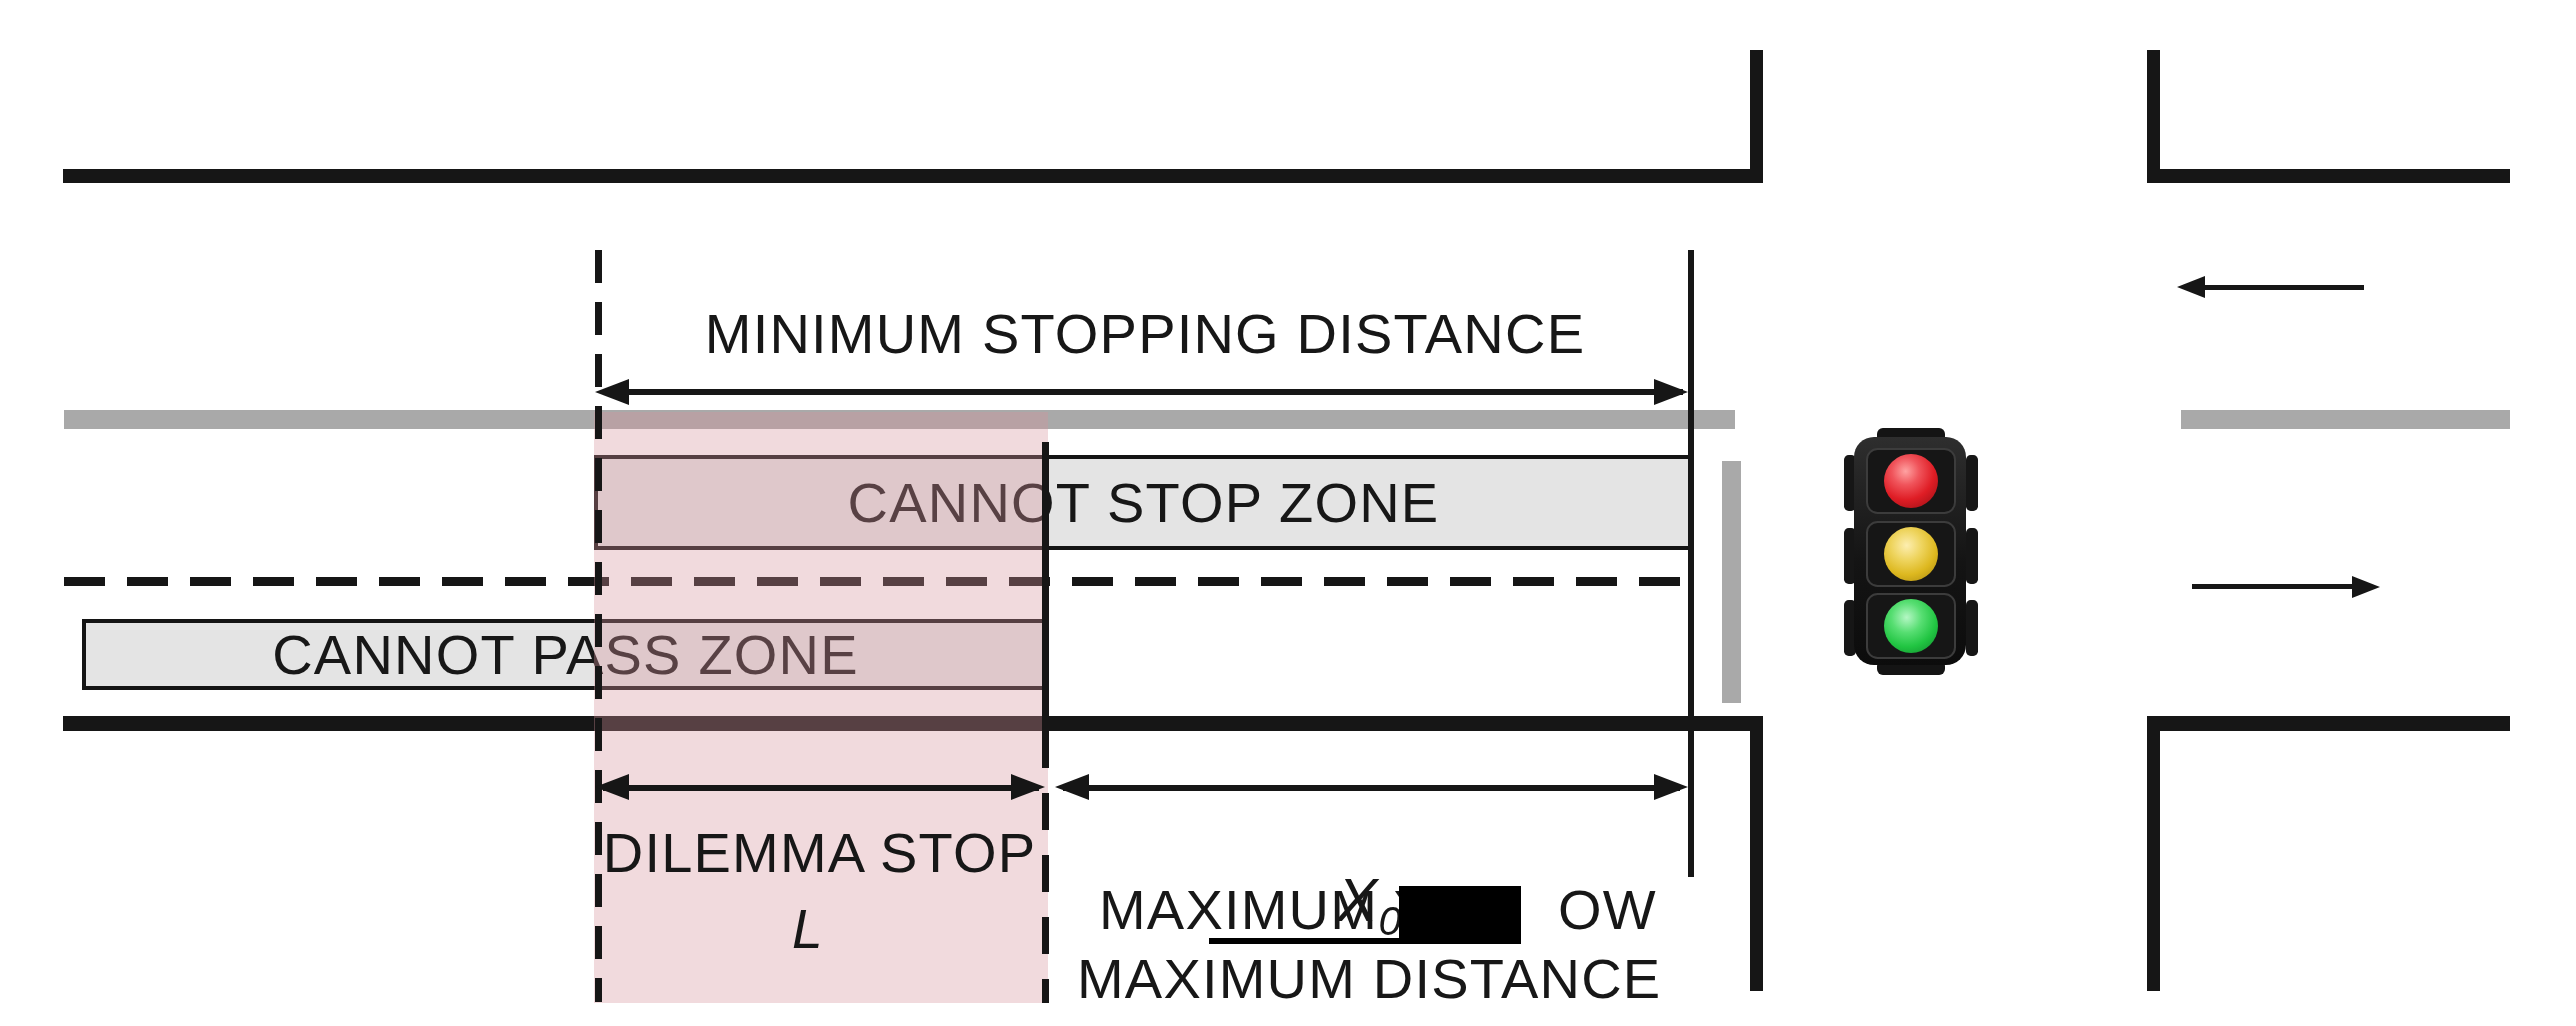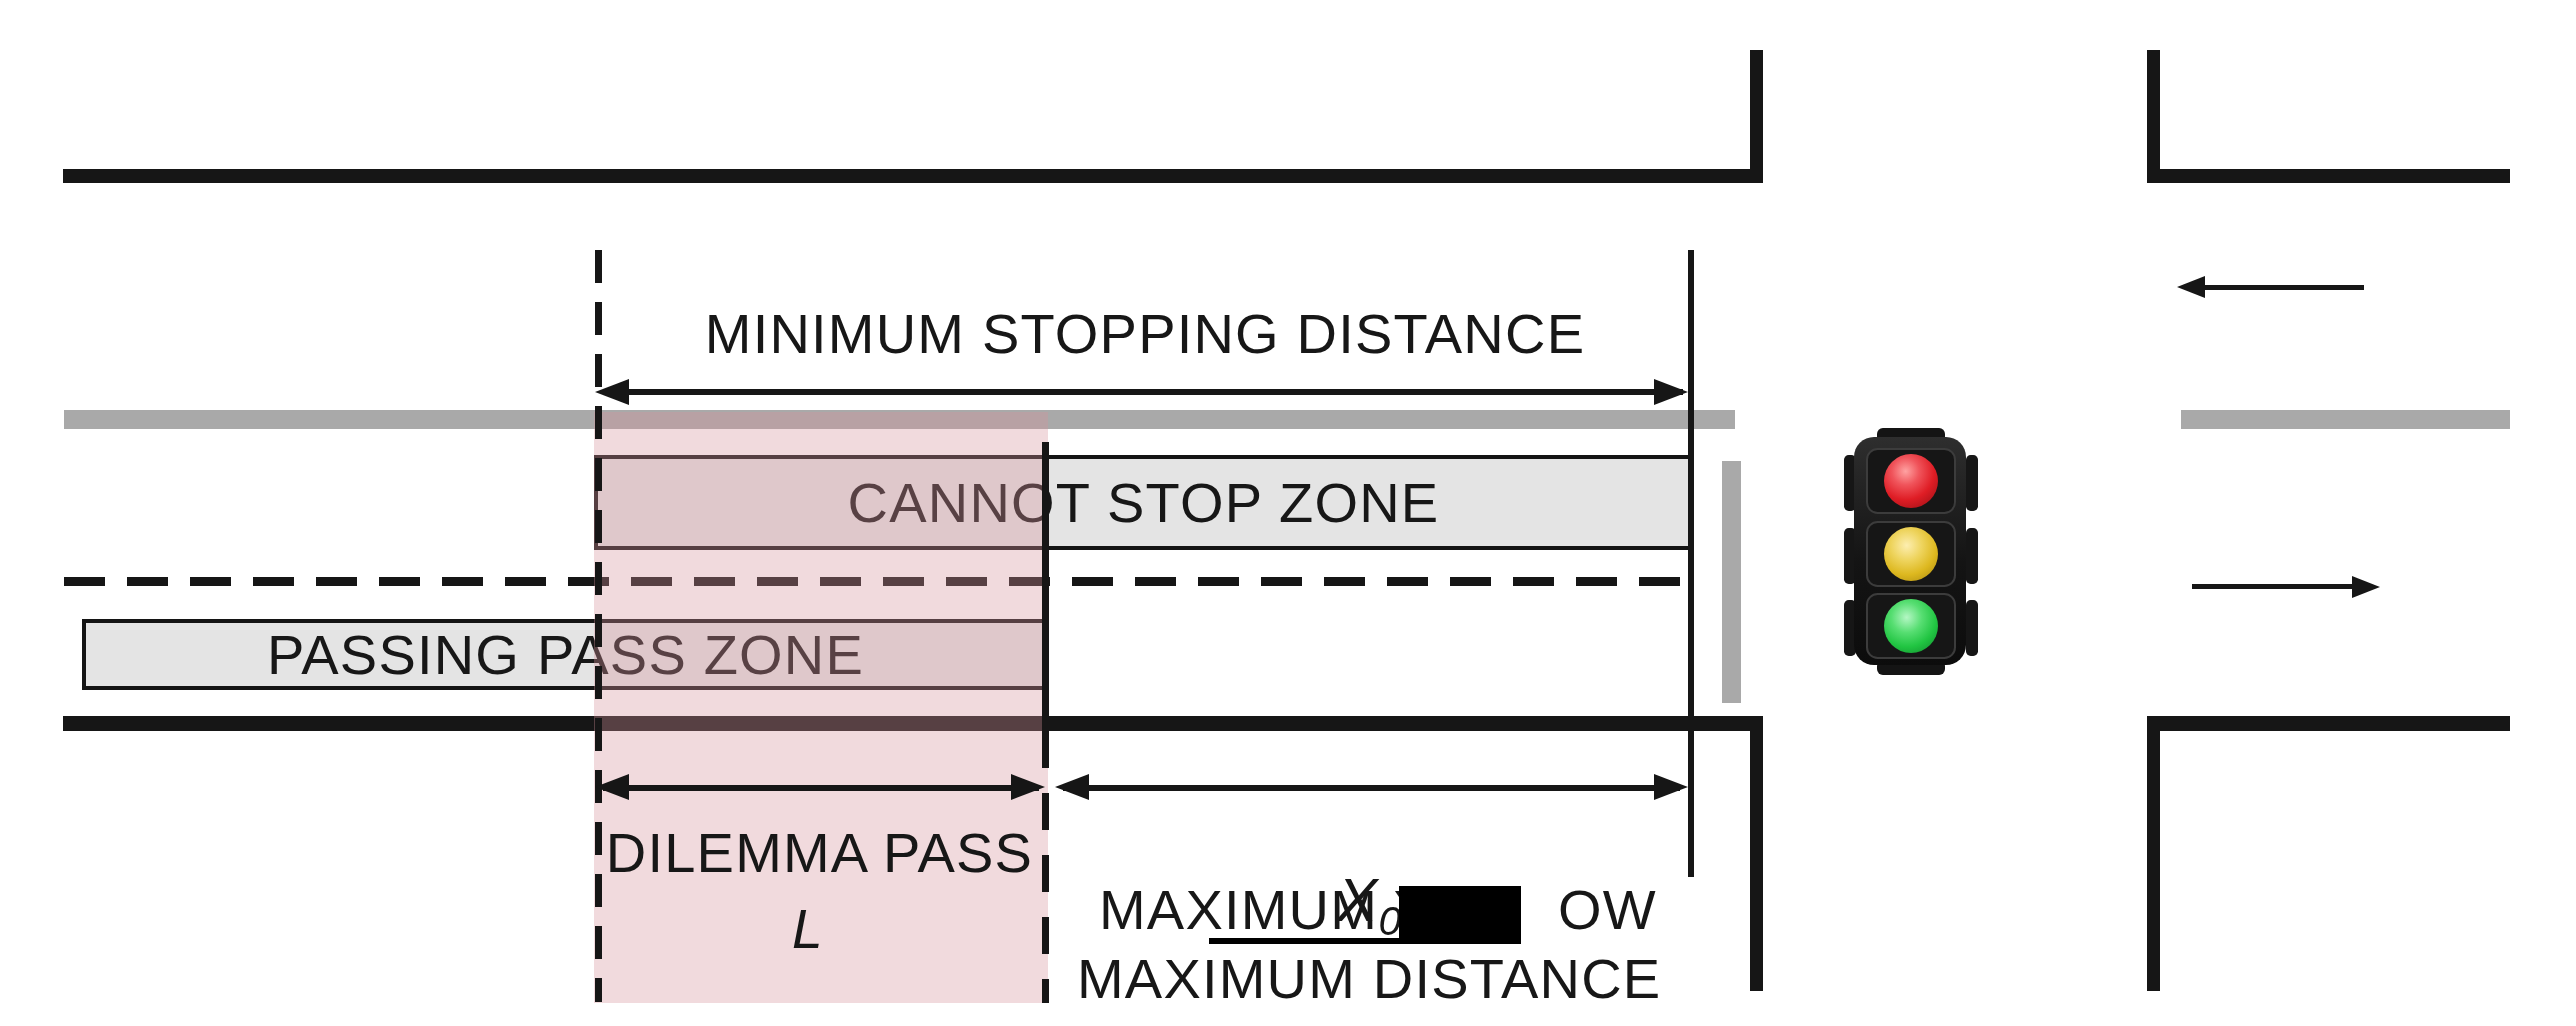--- a/index.html
+++ b/index.html
@@ -87,21 +87,21 @@
 
   <div class="abs gray" style="left:64px;top:410px;width:1671px;height:19px;"></div>
   <div class="abs gray" style="left:2181px;top:410px;width:329px;height:19px;"></div>
   <div class="abs gray" style="left:1722px;top:461px;width:19px;height:242px;"></div>
   <div class="abs lane-dash" style="left:64px;top:577px;width:1624px;height:8.8px;"></div>
 
   <div class="abs zone-bar" style="left:594px;top:455px;width:1099px;height:95px;">
     <span>CANNOT STOP ZONE</span>
   </div>
   <div class="abs zone-bar" style="left:82px;top:619px;width:967px;height:71px;">
-    <span>PASSING PASS ZONE</span>
+    <span>CANNOT PASS ZONE</span>
   </div>
 
   <div class="abs pink" style="left:594px;top:412px;width:454px;height:591px;"></div>
 
   <div class="abs vline-dashed" style="left:595px;top:250px;width:7px;height:752px;"></div>
   <div class="abs vline-solid" style="left:1042px;top:442px;width:7px;height:289px;"></div>
   <div class="abs vline-dashed-long" style="left:1042px;top:731px;width:7px;height:272px;"></div>
   <div class="abs vline-solid" style="left:1688px;top:250px;width:6.4px;height:627px;"></div>
 
   <div class="abs shaft" style="left:603px;top:389px;width:1080px;height:6.4px;"></div>
@@ -116,21 +116,21 @@
   <div class="abs head left" style="left:1055px;top:774px;"></div>
   <div class="abs head right" style="left:1654px;top:774px;"></div>
 
   <div class="abs shaft" style="left:2202px;top:285px;width:162px;height:5.3px;"></div>
   <div class="abs head small-left" style="left:2177px;top:276px;"></div>
   <div class="abs shaft" style="left:2192px;top:584px;width:162px;height:5.3px;"></div>
   <div class="abs head small-right" style="left:2352px;top:576px;"></div>
 
   <div class="abs label" style="left:703px;top:281px;width:884px;margin-top:20px;">MINIMUM STOPPING DISTANCE</div>
 
-  <div class="abs label" style="left:597px;top:820px;width:445px;">DILEMMA PASS</div>
+  <div class="abs label" style="left:597px;top:820px;width:445px;">DILEMMA STOP</div>
   <div class="abs label italic" style="left:720px;top:897px;width:176px;font-size:55px;">L</div>
 
   <div class="abs label" style="left:1247px;top:800px;width:211px;">
     <span class="sym">X</span><span class="sym-sub">0</span><span class="sym-colon">:</span>
   </div>
 
   <div class="abs label" style="left:1099px;top:877px;text-align:left;">MAXIMUM Y</div>
   <div class="abs label" style="left:1522px;top:877px;text-align:left;padding-left:36px;">OW</div>
   <div class="abs redaction" style="left:1399px;top:886px;width:122px;height:58px;"></div>
   <div class="abs redaction" style="left:1209px;top:938px;width:191px;height:6.4px;"></div>

